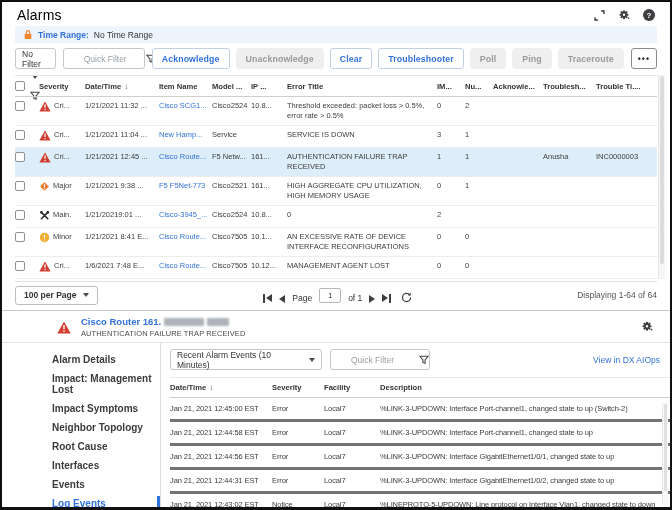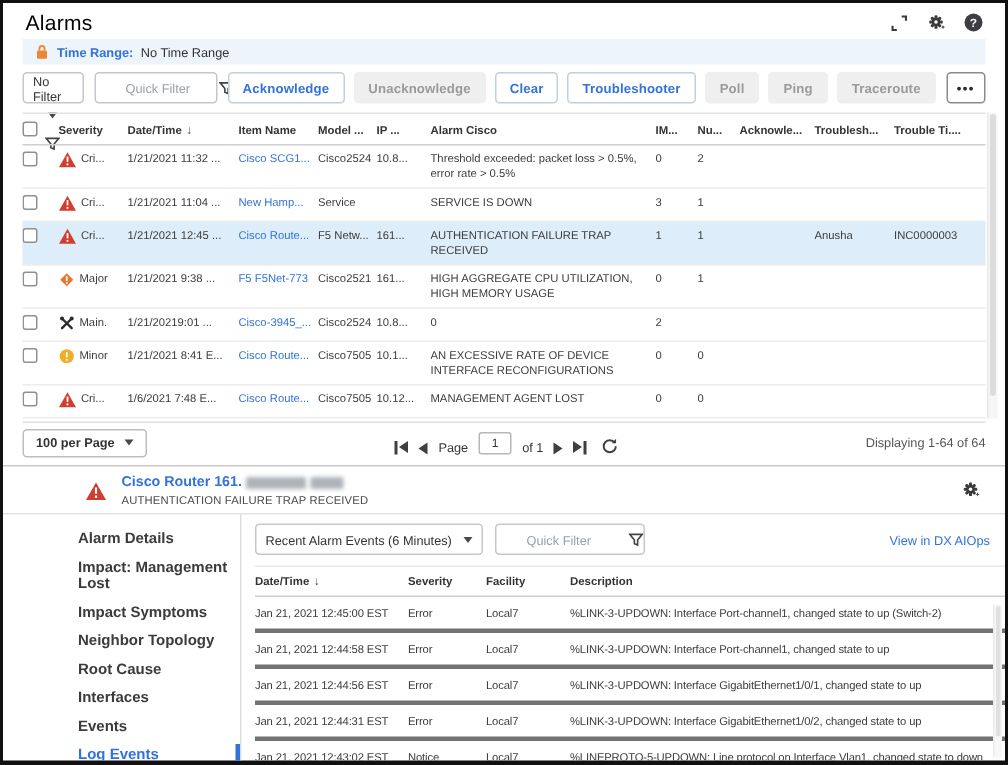--- a/index.html
+++ b/index.html
@@ -188,21 +188,21 @@
         <div class="hcell">
           <span>Item Name</span>
         </div>
         <div class="hcell">
           <span>Model ...</span>
         </div>
         <div class="hcell">
           <span>IP ...</span>
         </div>
         <div class="hcell">
-          <span>Alarm Cisco</span>
+          <span>Error Title</span>
         </div>
         <div class="hcell">
           <span>IM...</span>
         </div>
         <div class="hcell">
           <span>Nu...</span>
         </div>
         <div class="hcell">
           <span>Acknowle...</span>
         </div>
@@ -469,21 +469,21 @@
           <div class="dnav-item">Neighbor Topology</div>
           <div class="dnav-item">Root Cause</div>
           <div class="dnav-item">Interfaces</div>
           <div class="dnav-item">Events</div>
           <div class="dnav-item selected">Log Events</div>
         </nav>
 
       <div class="dcontent">
         <div class="dtoolbar">
           <div class="select-box">
-            <span class="grow">Recent Alarm Events (6 Minutes)</span>
+            <span class="grow">Recent Alarm Events (10 Minutes)</span>
             <span class="caret"></span>
           </div>
           <div class="qfilter" style="width:100px;">
             <input type="text" style="width: 64px;" placeholder="Quick Filter">
             <span>
               <svg width="10" height="10" viewBox="0 0 12 12">
                   <path d="M1 1.5h10L7.3 6v4l-2.6-1V6z" fill="none" stroke="#444" stroke-width="1.3"></path>
                 </svg>
             </span>
           </div>

